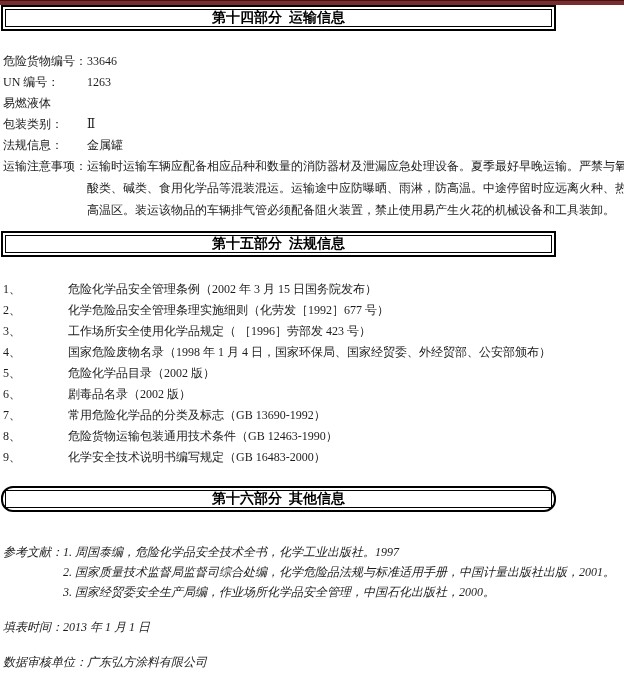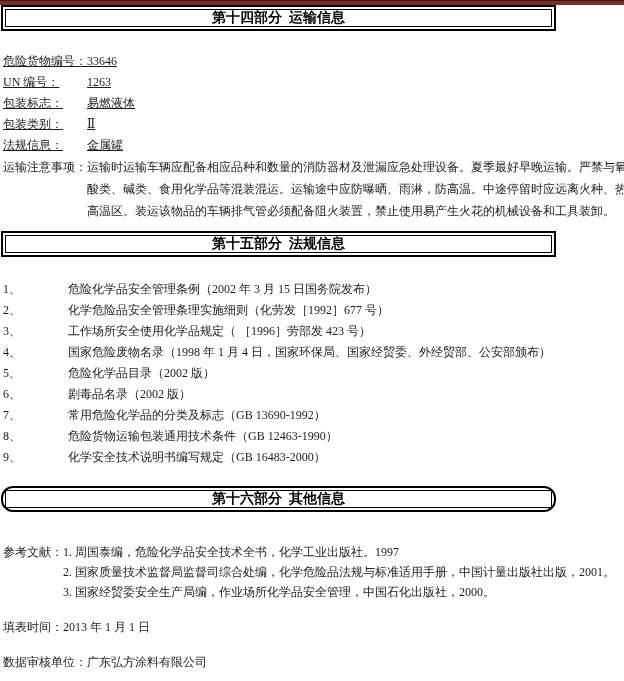--- a/index.html
+++ b/index.html
@@ -29,33 +29,33 @@
     border: 1px solid #000;
     text-align: center;
     font-weight: bold;
     font-size: 14px;
     color: #000;
     line-height: 16px;
     padding: 0 0;
     white-space: pre;
   }
   .fields { margin: 20px 0 0 3px; }
-  .field { display: flex; line-height: 21px; white-space: pre; text-decoration: underline; }
+  .field { display: flex; line-height: 21px; white-space: pre; }
   .field-label { width: 84px; flex-shrink: 0; }
-  .notes { display: flex; margin-left: 3px; }
+  .notes { display: flex; margin-left: 3px; font-family: Liberation Mono, monospace; }
   .notes-label { width: 84px; flex-shrink: 0; line-height: 22px; white-space: pre; }
   .notes-lines { flex: 1; }
   .notes-line { line-height: 22px; white-space: pre; }
   .reg-list { margin: 22px 0 0 3px; }
   .reg-item { display: flex; line-height: 21px; }
   .reg-num { width: 21px; flex-shrink: 0; white-space: pre; }
   .reg-text { white-space: pre; margin-left: 44px; }
   .box-15 { margin-top: 9px; }
   .box-16 { margin-top: 18px; border-radius: 12px; }
-  .bottom { margin: 30px 0 0 3px; }
+  .bottom { margin: 30px 0 0 3px; font-style: italic; }
   .ref-row { display: flex; }
   .ref-label { width: 60px; flex-shrink: 0; line-height: 20px; white-space: pre; }
   .ref-line { line-height: 20px; white-space: pre; }
   .footer-line { display: flex; line-height: 20px; white-space: pre; margin-top: 15px; }
 </style>
 </head>
 <body>
 
 <div class="topbar"></div>
 
@@ -66,21 +66,20 @@
 <div class="fields">
   <div class="field">
     <span class="field-label">危险货物编号：</span>
     <span class="field-value">33646</span>
   </div>
   <div class="field">
     <span class="field-label">UN 编号：</span>
     <span class="field-value">1263</span>
   </div>
   <div class="field">
-    <span class="field-label">包装标志：</span>
     <span class="field-value">易燃液体</span>
   </div>
   <div class="field">
     <span class="field-label">包装类别：</span>
     <span class="field-value">Ⅱ</span>
   </div>
   <div class="field">
     <span class="field-label">法规信息：</span>
     <span class="field-value">金属罐</span>
   </div>

